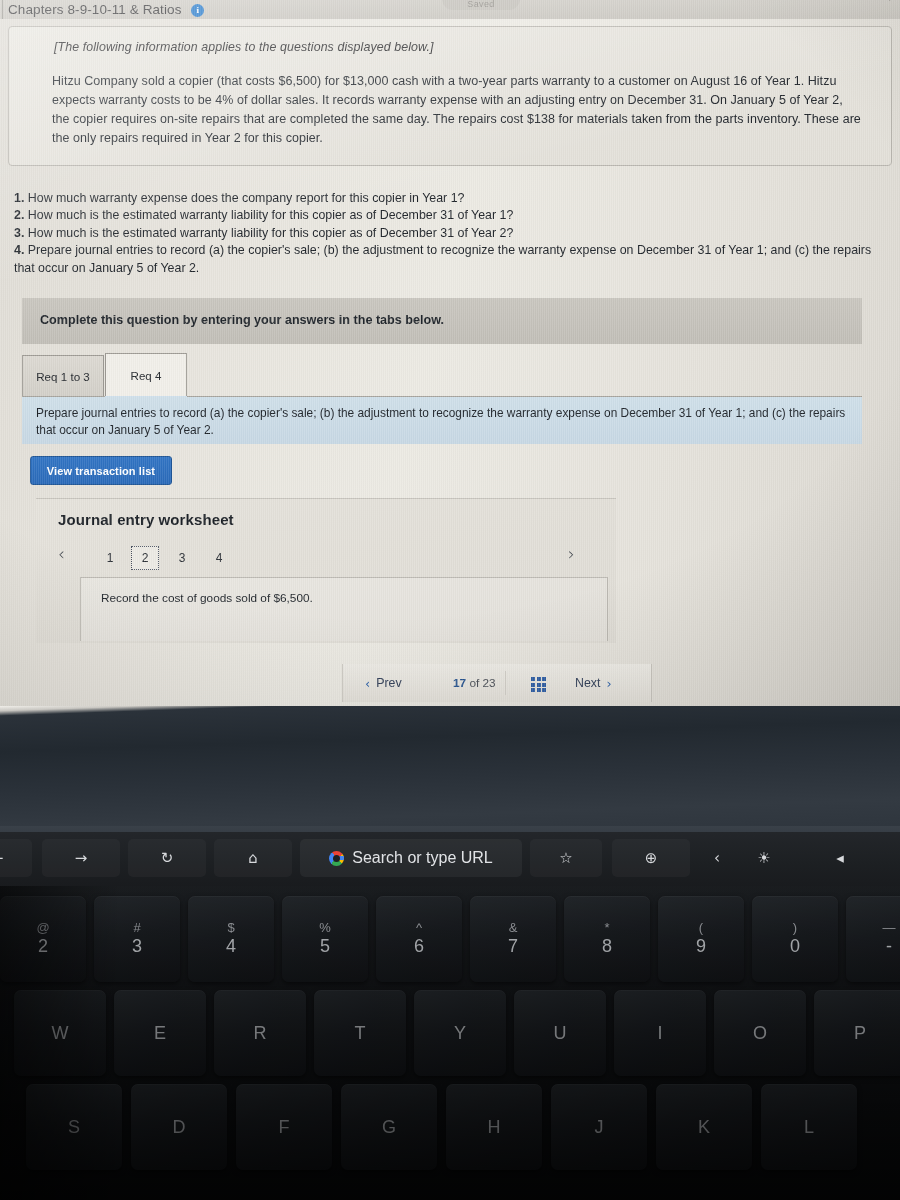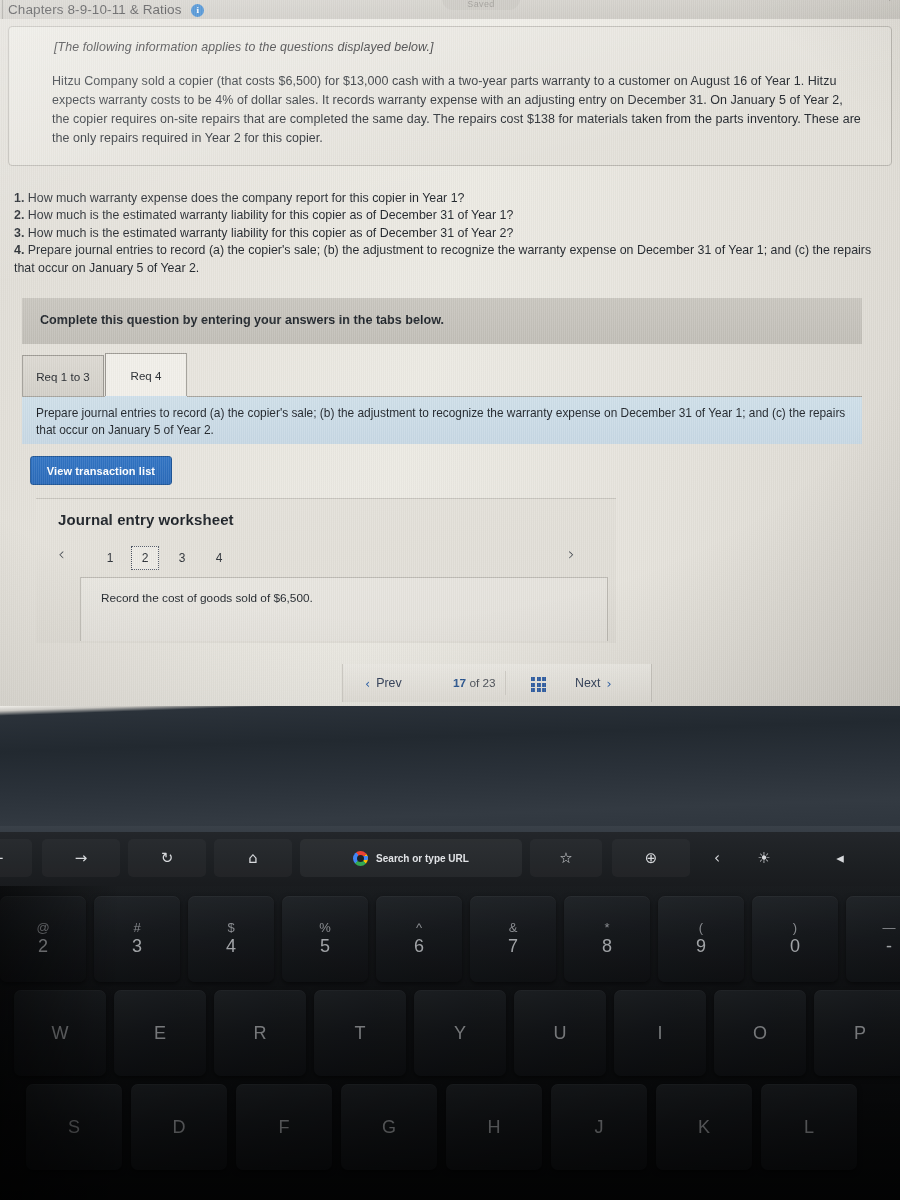--- a/index.html
+++ b/index.html
@@ -223,23 +223,22 @@
     display: flex; align-items: center;
   }
   .tb-key {
     position: absolute; top: 7px; height: 38px; border-radius: 5px;
     background: rgba(255,255,255,.035);
     display: flex; align-items: center; justify-content: center;
     color: #d7d9dc;
   }
   .tb-ico { font-size: 15px; line-height: 1; font-family: "DejaVu Sans", sans-serif; }
   .tb-url {
-    gap: 8px; padding: 0 14px; font-size: 10px; color: #e1e3e6;
+    gap: 8px; padding: 0 14px; font-size: 16px; color: #e1e3e6;
     background: rgba(255,255,255,.05);
-    font-weight: bold;
   }
   .gdot {
     width: 15px; height: 15px; border-radius: 50%;
     background: conic-gradient(from -35deg, #ea4335 0deg 90deg, #fbbc05 90deg 170deg, #34a853 170deg 260deg, #4285f4 260deg 360deg);
     position: relative; flex: none;
   }
   .gdot::after {
     content: ""; position: absolute; left: 4px; top: 4px; width: 7px; height: 7px;
     border-radius: 50%; background: #1d2023;
   }

